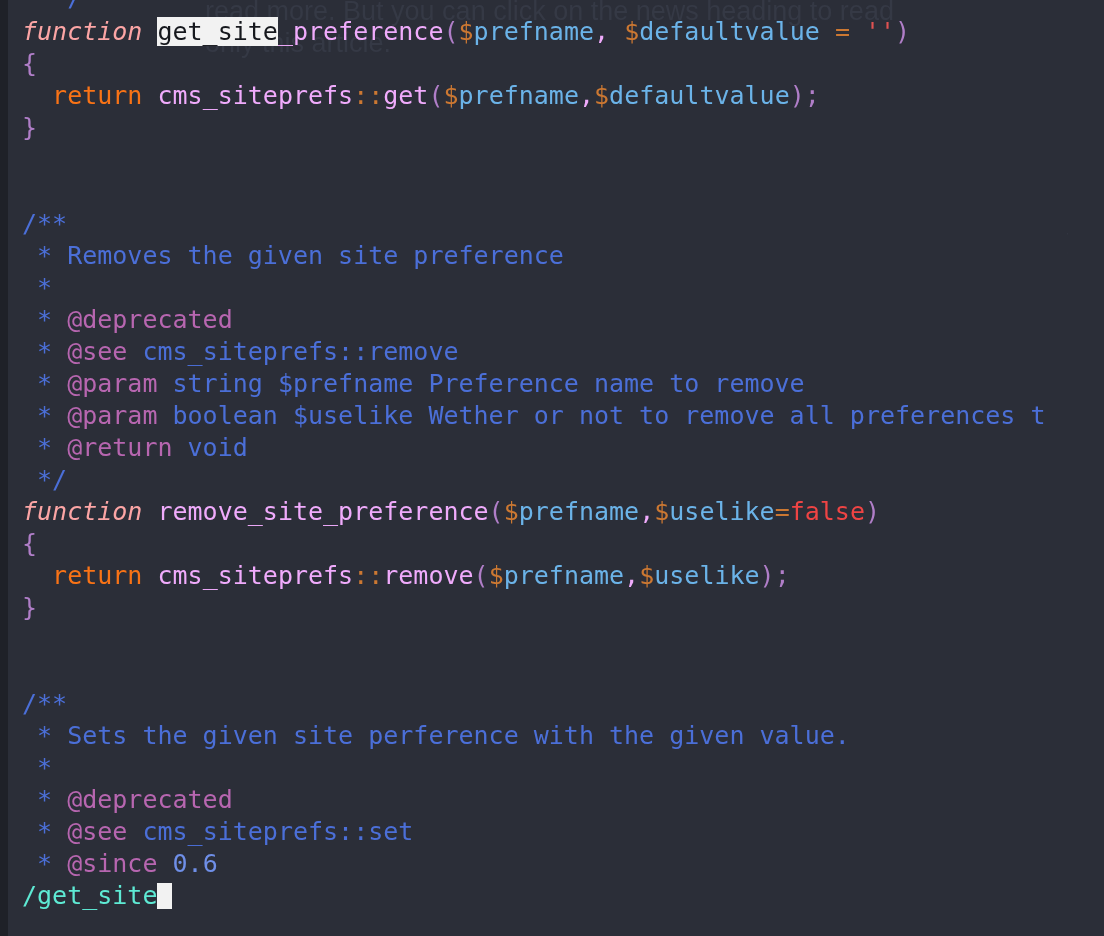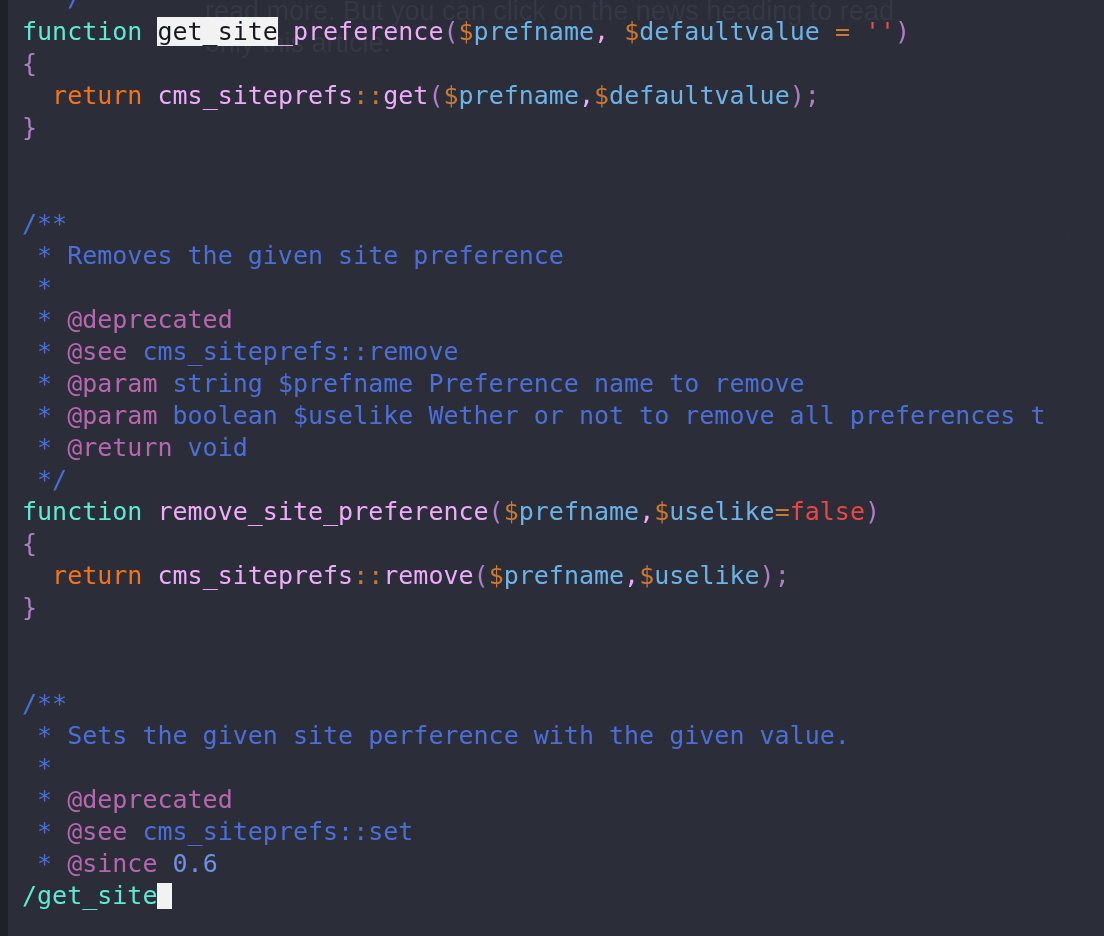--- a/index.html
+++ b/index.html
@@ -57,21 +57,21 @@
   .code-line {
     position: absolute;
     left: 22px;
     white-space: pre;
     height: 32px;
     line-height: 32px;
     font-size: 25px;
   }
 
   
-  .t-kw        { color: #5eead4; }   
+  .t-kw        { color: #fca5a5; font-style: italic; }   
   .t-brace     { color: #b07ec8; }   
   .t-paren     { color: #b07ec8; }   
   .t-semi      { color: #b07ec8; }
   .t-return    { color: #f97316; }   
   .t-plain     { color: #f0abfc; }   
   .t-scope     { color: #cc7832; }   
   .t-sigil     { color: #cc7832; }   
   .t-var       { color: #6bb3e8; }   
   .t-op        { color: #cc7832; }   
   .t-str       { color: #e05252; }   

